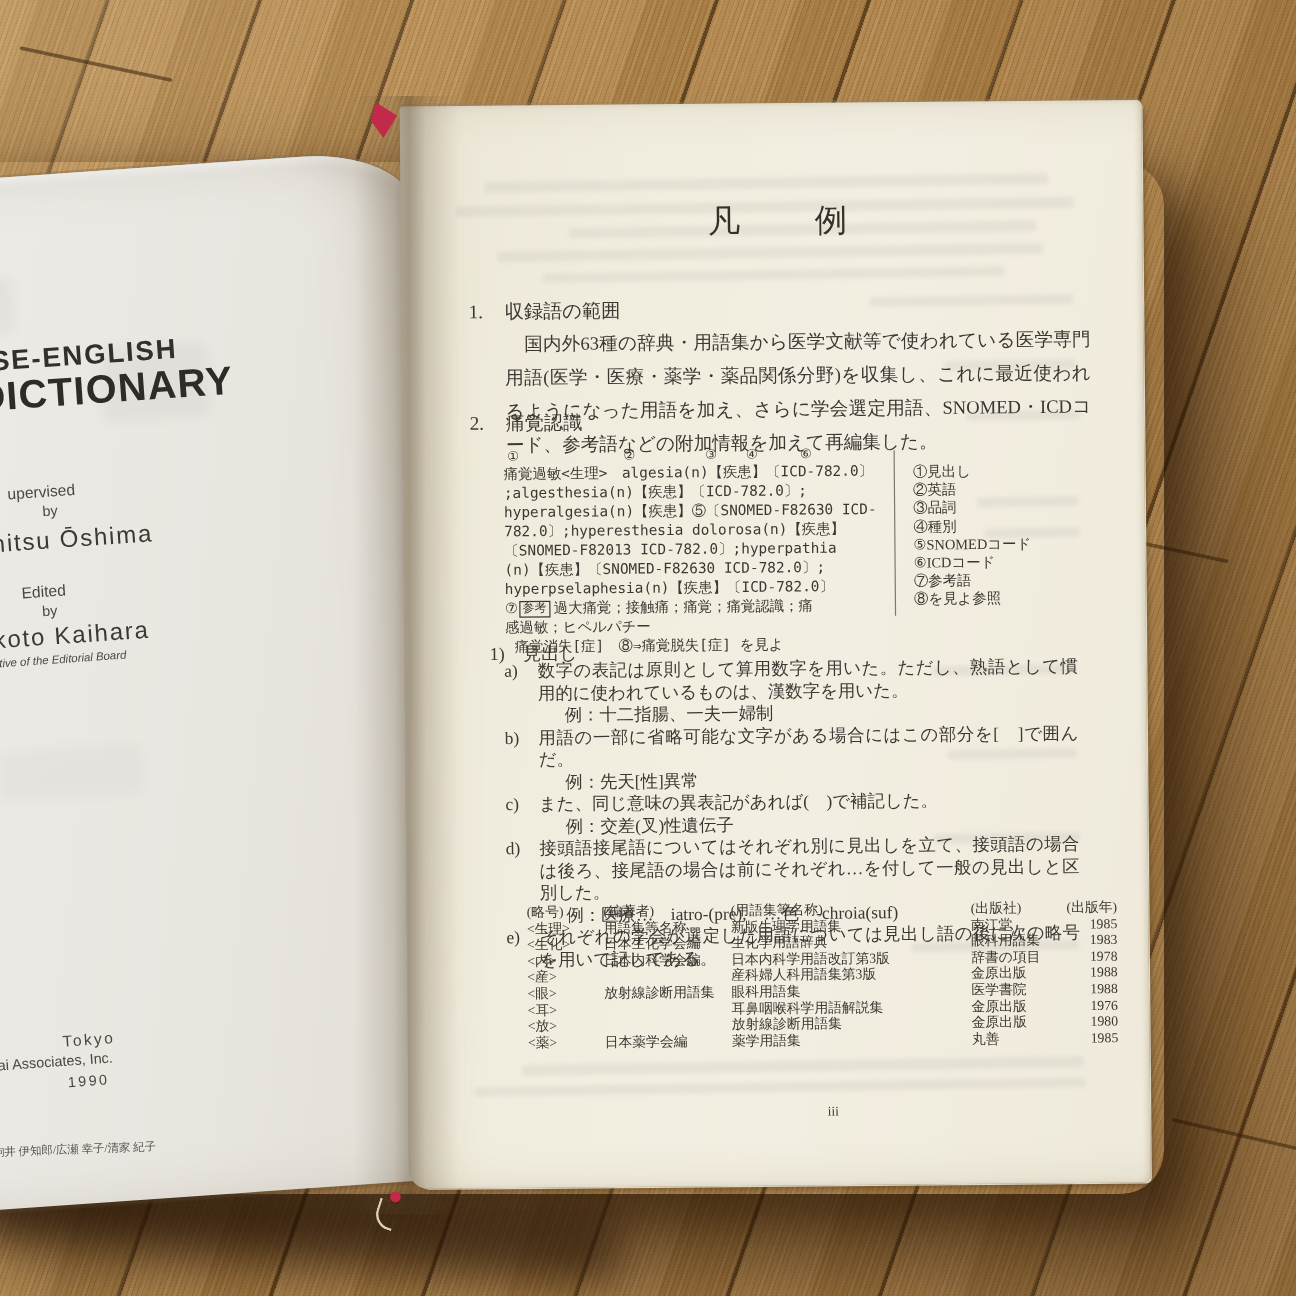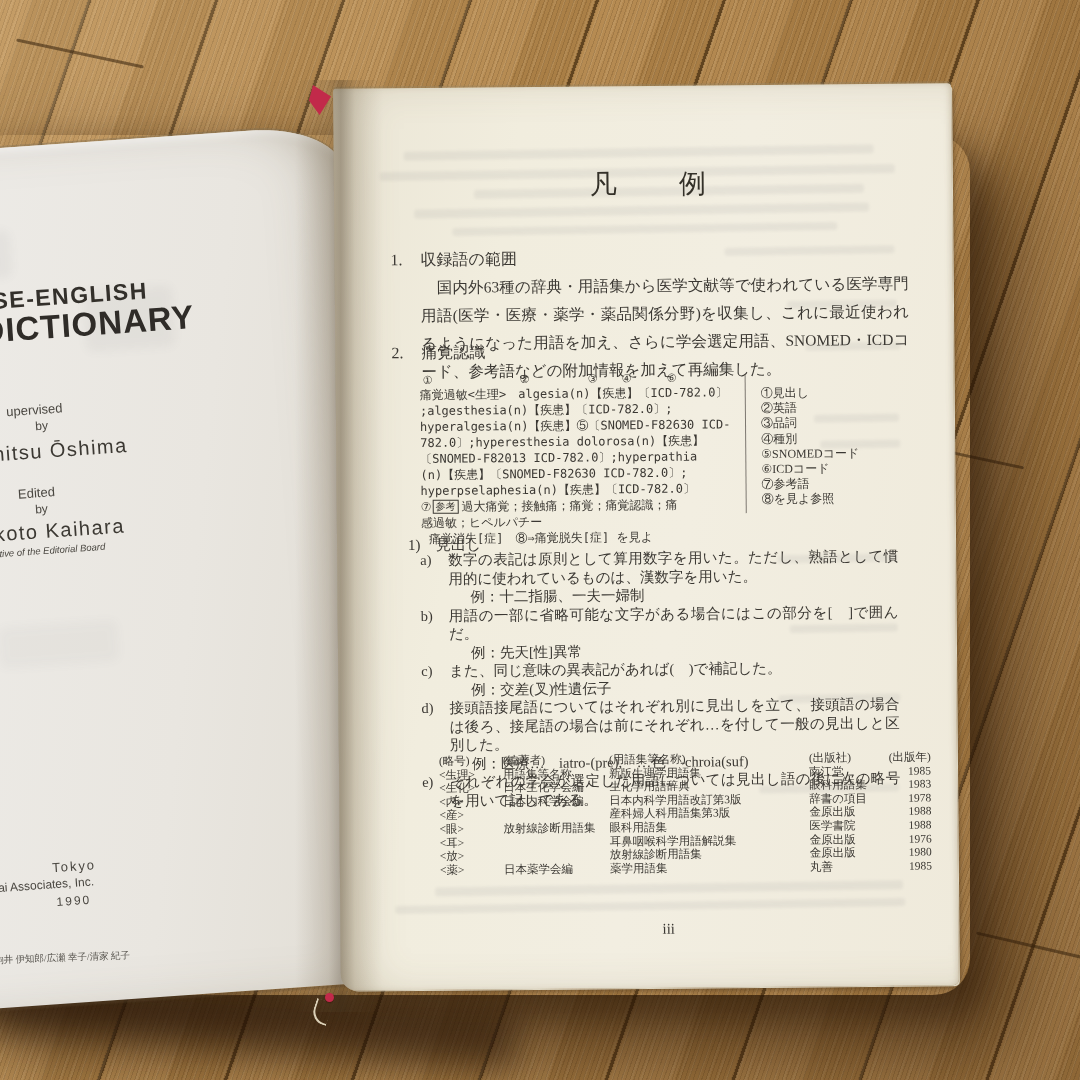--- a/index.html
+++ b/index.html
@@ -85,21 +85,21 @@
   .notes-row .num{display:inline-block;width:28px;}
   .notes-list{left:83px;top:463px;width:478px;font-size:14.5px;line-height:18.5px;}
   .note-item{position:relative;padding-left:28px;text-align:justify;}
   .note-label{position:absolute;left:0;top:0;}
   .note-example{padding-left:22px;white-space:nowrap;}
   .note-example:empty{display:none;}
 
   .abbr-table{left:100px;top:667px;display:grid;grid-template-columns:64px 106px 200px 74px 48px;font-size:11.5px;line-height:13.6px;white-space:nowrap;}
   .abbr-table .yr{text-align:right;}
 
-  .page-num{left:322px;top:835px;width:44px;text-align:left;font-size:15px;}
+  .page-num{left:332px;top:835px;width:44px;text-align:center;font-size:11px;}
 </style>
 </head>
 <body>
 
 <div class="scene">
 
   <div class="floor">
     <div class="planks"></div>
     <div class="floor-light"></div>
     <div class="joint joint-a"></div>

